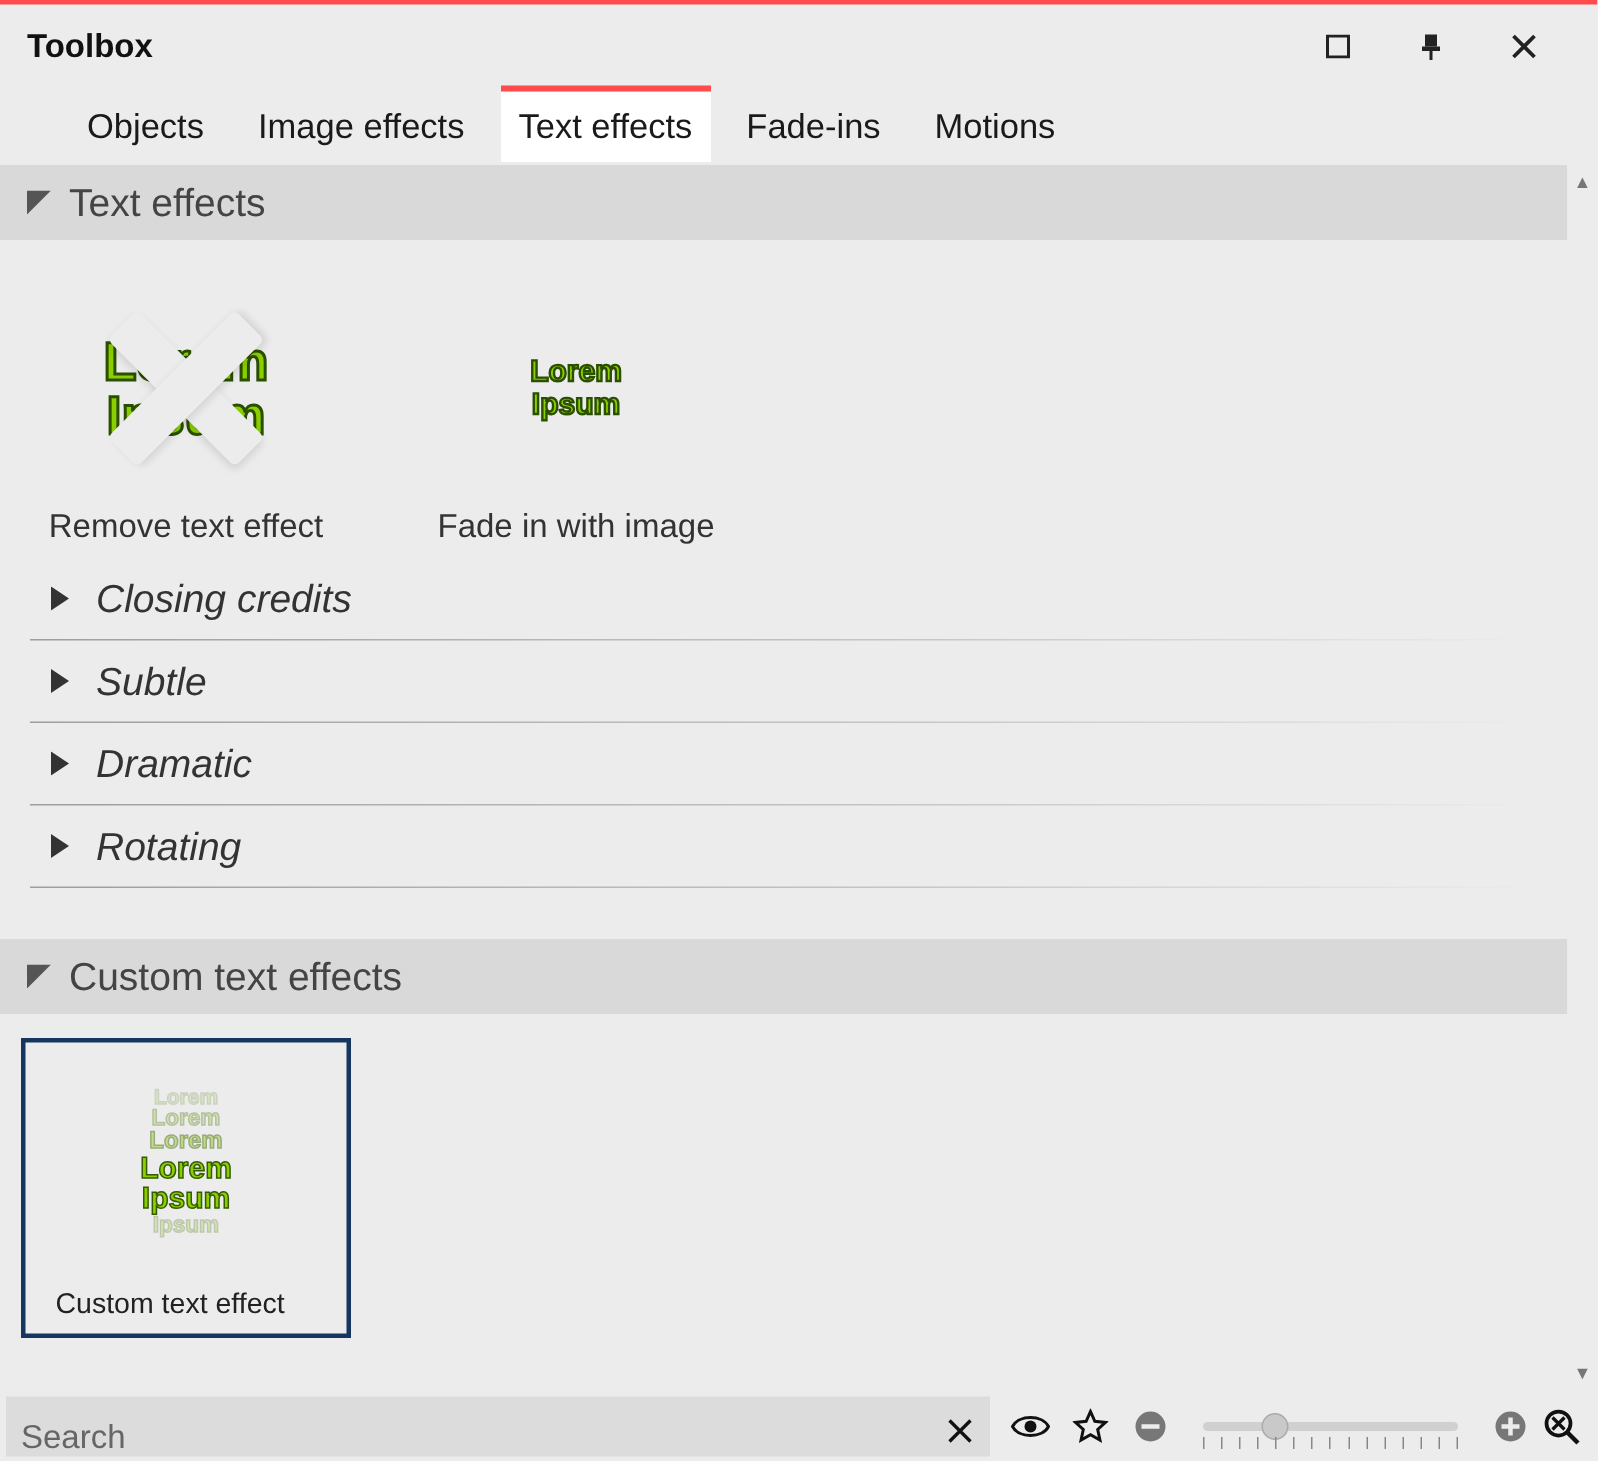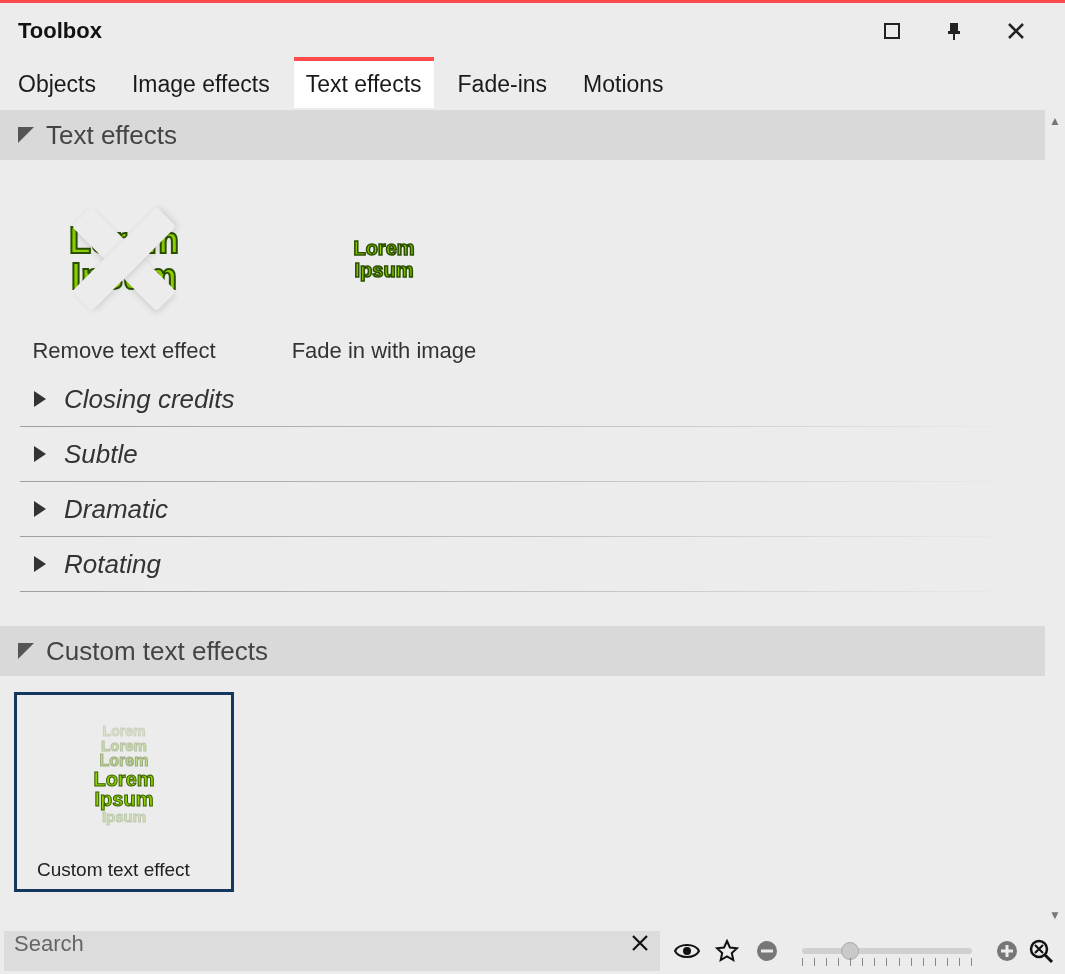--- a/index.html
+++ b/index.html
@@ -10,21 +10,21 @@
   .accent-bar { height: 3px; background: #ff4b4b; }
 
   
   .titlebar { height: 55px; display: flex; align-items: center; padding: 0 18px; }
   .titlebar-title { font-size: 22px; font-weight: 700; color: #111; }
   .titlebar-spacer { flex: 1; }
   .win-icon { width: 62px; height: 40px; display: flex; align-items: center; justify-content: center; color: #222; }
   .win-icon svg { display: block; }
 
   
-  .tabs { height: 52px; display: flex; align-items: center; padding: 0 6px; }
+  .tabs { height: 52px; display: flex; align-items: center; padding: 0 18px; margin-left: 28px; }
   .tab { padding: 10px 12px 10px 12px; font-size: 23px; color: #1a1a1a; margin-right: 12px; position: relative; cursor: default; white-space: nowrap; }
   .tab.active { background: #fff; }
   .tab.active::before { content:""; position:absolute; top:-4px; left:0; right:0; height:4px; background:#ff4b4b; }
 
   
   .main-wrap { flex:1; display:flex; }
   .main { flex:1; overflow:hidden; }
   .vscroll { width: 20px; display:flex; flex-direction:column; align-items:center; background:#ececec; padding:4px 0; }
   .vscroll .arrow { font-size: 12px; color:#777; }
   .vscroll .spacer { flex:1; }
@@ -65,21 +65,21 @@
   .ghost-stack .g { font-family: Arial, sans-serif; font-weight:800; font-size:18px; line-height:1; color:#8bcf00; -webkit-text-stroke:1px #355b00; display:block; }
   .ghost-stack .faded1 { opacity:0.18; font-size:14px; }
   .ghost-stack .faded2 { opacity:0.30; font-size:15px; }
   .ghost-stack .faded3 { opacity:0.45; font-size:16px; }
   .ghost-stack .main1 { font-size:20px; }
   .ghost-stack .main2 { font-size:20px; }
   .ghost-stack .trail { opacity:0.25; font-size:15px; }
 
   
   .footer { height: 48px; display:flex; align-items:center; background:#ececec; border-top:1px solid rgba(0,0,0,0); }
-  .search-box { flex:0 0 656px; display:flex; align-items:flex-start; background:#dcdcdc; height:40px; margin-left:4px; padding:0 6px 0 10px; }
+  .search-box { flex:0 0 656px; display:flex; align-items:flex-end; background:#dcdcdc; height:40px; margin-left:4px; padding:0 6px 0 10px; }
   .search-box input { flex:1; border:none; background:transparent; font-size:22px; color:#333; outline:none; }
   .search-box input::placeholder { color:#666; }
   .search-clear { width:28px; text-align:center; font-size:24px; color:#111; font-weight:300; }
   .foot-icons { display:flex; align-items:center; gap:14px; margin-left:14px; }
   .foot-icon { width:26px; height:26px; display:flex; align-items:center; justify-content:center; color:#111; }
   .slider { width:170px; height:6px; background:#d0d0d0; position:relative; border-radius:3px; margin:0 8px; }
   .slider .knob { position:absolute; left:28%; top:50%; width:18px; height:18px; background:#c9c9c9; border:1px solid #aaa; border-radius:50%; transform:translate(-50%,-50%); }
   .ticks { position:absolute; left:0; right:0; top:10px; display:flex; justify-content:space-between; }
   .ticks span { width:1px; height:8px; background:#888; }
   .zoom-fit { width:30px; height:30px; display:flex; align-items:center; justify-content:center; margin-left:6px; margin-right:6px; }

